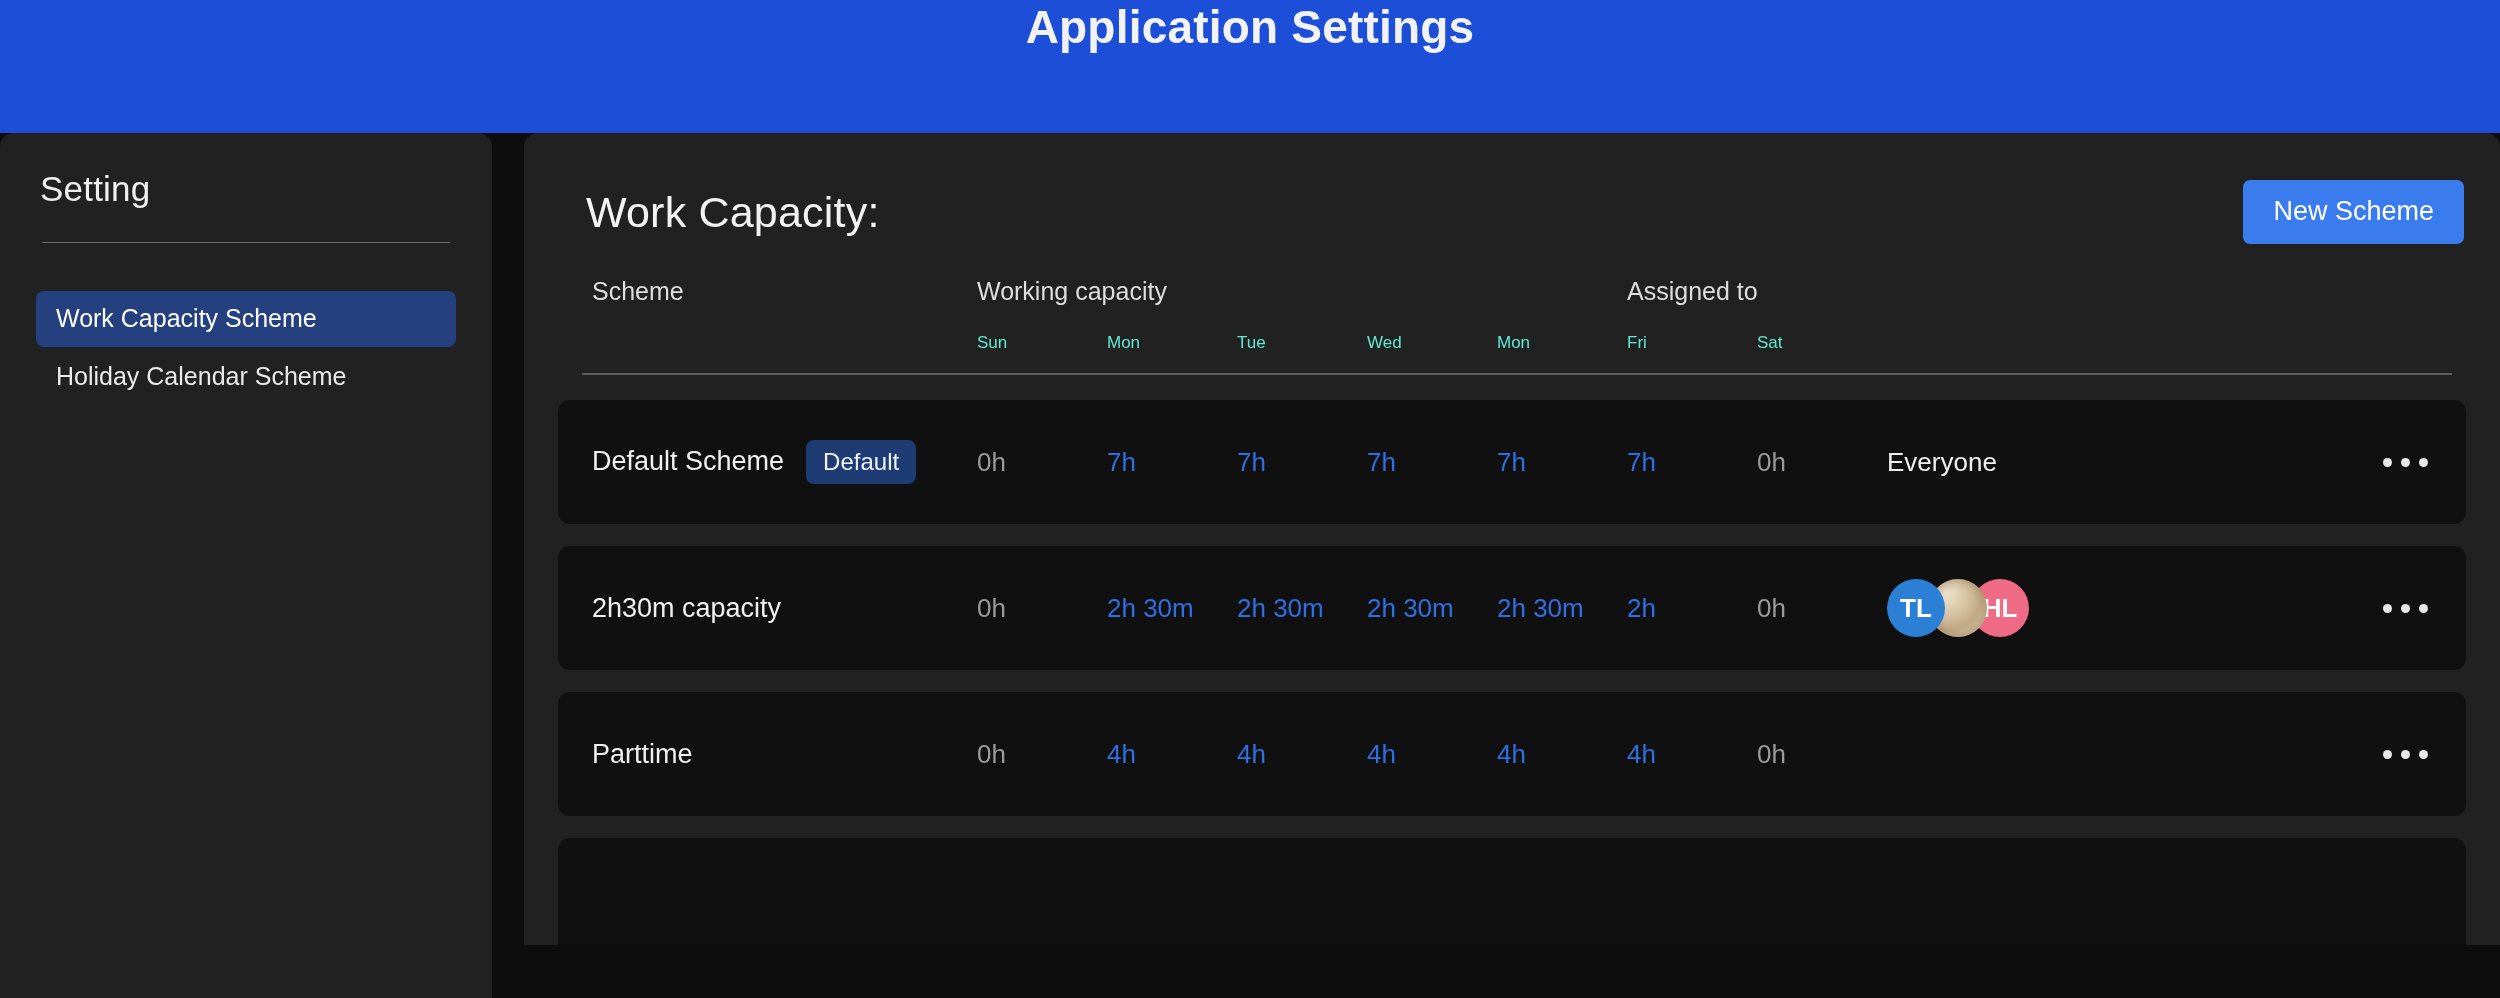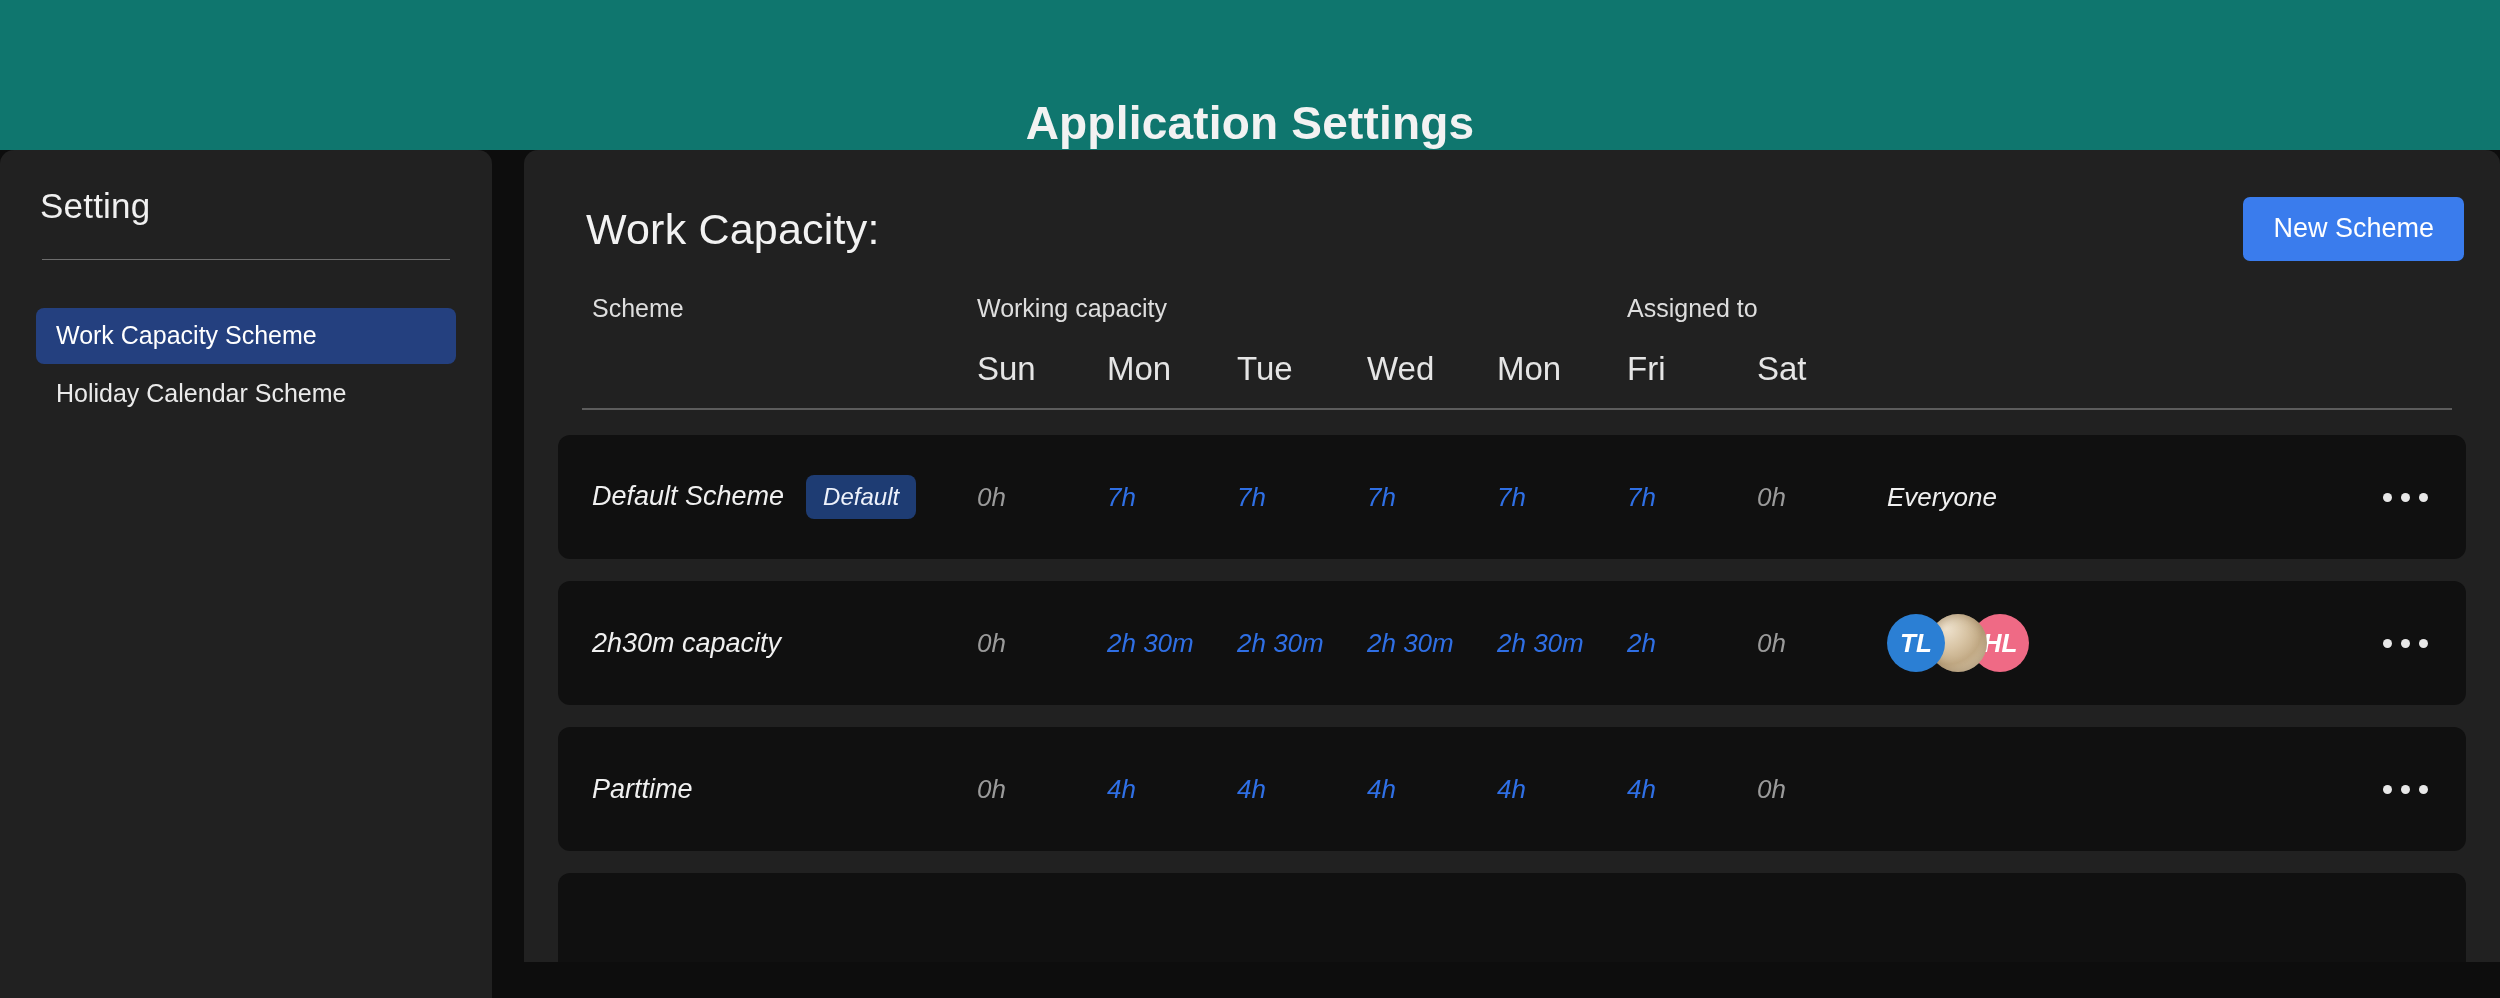--- a/index.html
+++ b/index.html
@@ -7,24 +7,24 @@
     width: 2500px;
     height: 998px;
     overflow: hidden;
     background: #0d0d0d;
     font-family: "Liberation Sans", sans-serif;
     -webkit-font-smoothing: antialiased;
   }
 
   
   .app-header {
-    height: 150px;
-    background: #0f766e;
-    display: flex;
-    align-items: flex-end;
+    height: 133px;
+    background: #1d4ed8;
+    display: flex;
+    align-items: flex-start;
     justify-content: center;
   }
   .app-title {
     color: #f2f2f2;
     font-size: 46px;
     font-weight: 600;
     letter-spacing: 0.2px;
   }
 
   
@@ -113,38 +113,38 @@
   .thead-group {
     color: #dedede;
     font-size: 25px;
     height: 56px;
   }
   .thead-days {
     display: flex;
     padding: 0 24px 0 34px;
   }
   .day-head {
-    color: #e5e5e5;
-    font-size: 33px;
+    color: #5eead4;
+    font-size: 17px;
     text-align: left;
   }
 
   
   .c-scheme   { width: 385px; min-width: 385px; }
   .c-day      { width: 130px; min-width: 130px; }
   .c-assigned { flex: 1; }
   .c-menu     { width: 120px; min-width: 120px; }
 
   .head-divider {
     height: 2px;
     background: #5c5c5c;
     margin: 20px 14px 0 24px;
   }
 
-  .rows { padding-top: 25px; display: flex; flex-direction: column; gap: 22px; font-style: italic; }
+  .rows { padding-top: 25px; display: flex; flex-direction: column; gap: 22px; }
 
   .row-card {
     background: #101010;
     border-radius: 12px;
     height: 124px;
     display: flex;
     align-items: center;
     padding: 0 24px 0 34px;
     cursor: pointer;
   }

